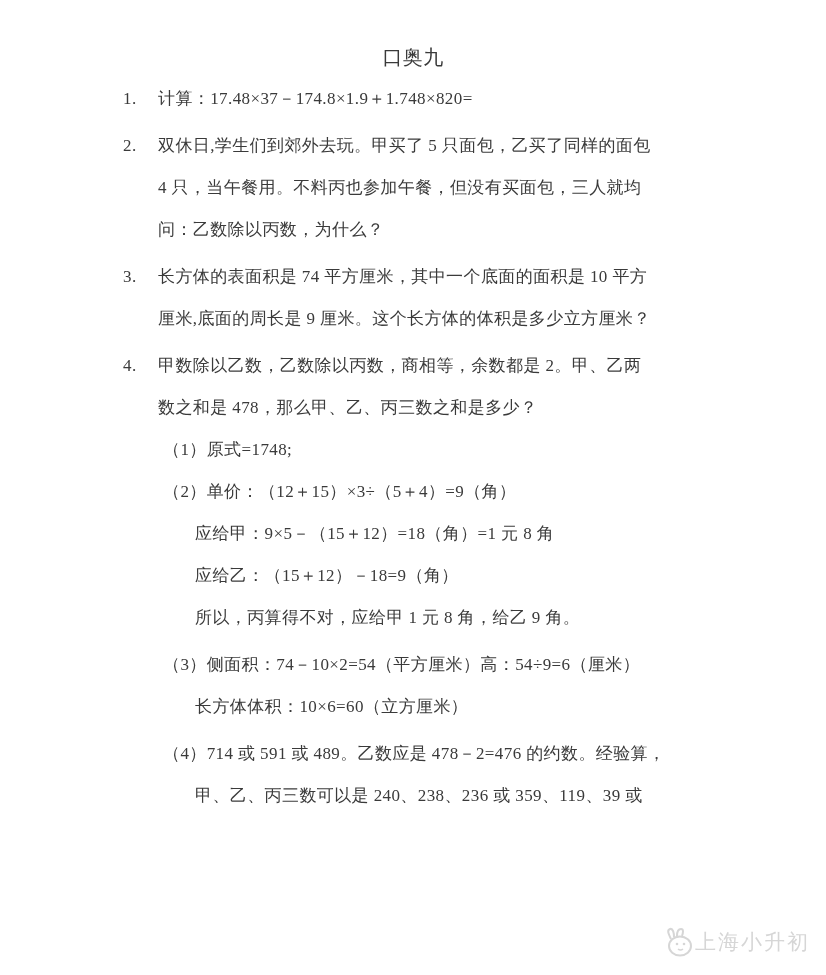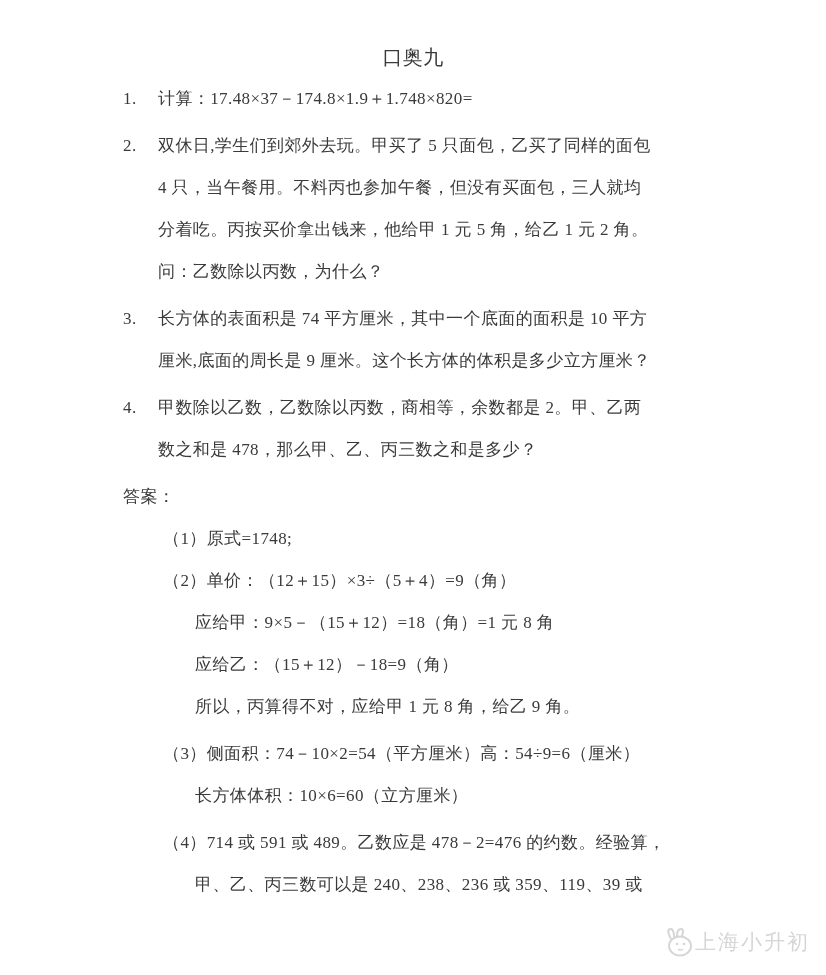--- a/index.html
+++ b/index.html
@@ -63,34 +63,32 @@
     <div class="line title-line">口奥九</div>
 
     <div class="line num-line">
       <span class="num">1.</span><span>计算：17.48×37－174.8×1.9＋1.748×820=</span>
     </div>
 
     <div class="line num-line gap">
       <span class="num">2.</span><span>双休日,学生们到郊外去玩。甲买了 5 只面包，乙买了同样的面包</span>
     </div>
     <div class="line cont">4 只，当午餐用。不料丙也参加午餐，但没有买面包，三人就均</div>
-    <div class="line cont">分着吃。丙按买价拿出钱来，他给甲 1 元 5 角，给乙 1 元 2 角。</div>
     <div class="line cont">问：乙数除以丙数，为什么？</div>
 
     <div class="line num-line gap">
       <span class="num">3.</span><span>长方体的表面积是 74 平方厘米，其中一个底面的面积是 10 平方</span>
     </div>
     <div class="line cont">厘米,底面的周长是 9 厘米。这个长方体的体积是多少立方厘米？</div>
 
     <div class="line num-line gap">
       <span class="num">4.</span><span>甲数除以乙数，乙数除以丙数，商相等，余数都是 2。甲、乙两</span>
     </div>
     <div class="line cont">数之和是 478，那么甲、乙、丙三数之和是多少？</div>
 
-    <div class="line gap">答案：</div>
 
     <div class="line ind1">（1）原式=1748;</div>
     <div class="line ind1">（2）单价：（12＋15）×3÷（5＋4）=9（角）</div>
     <div class="line ind2">应给甲：9×5－（15＋12）=18（角）=1 元 8 角</div>
     <div class="line ind2">应给乙：（15＋12）－18=9（角）</div>
     <div class="line ind2">所以，丙算得不对，应给甲 1 元 8 角，给乙 9 角。</div>
     <div class="line ind1 gap">（3）侧面积：74－10×2=54（平方厘米）高：54÷9=6（厘米）</div>
     <div class="line ind2">长方体体积：10×6=60（立方厘米）</div>
     <div class="line ind1 gap">（4）714 或 591 或 489。乙数应是 478－2=476 的约数。经验算，</div>
     <div class="line ind2">甲、乙、丙三数可以是 240、238、236 或 359、119、39 或</div>

